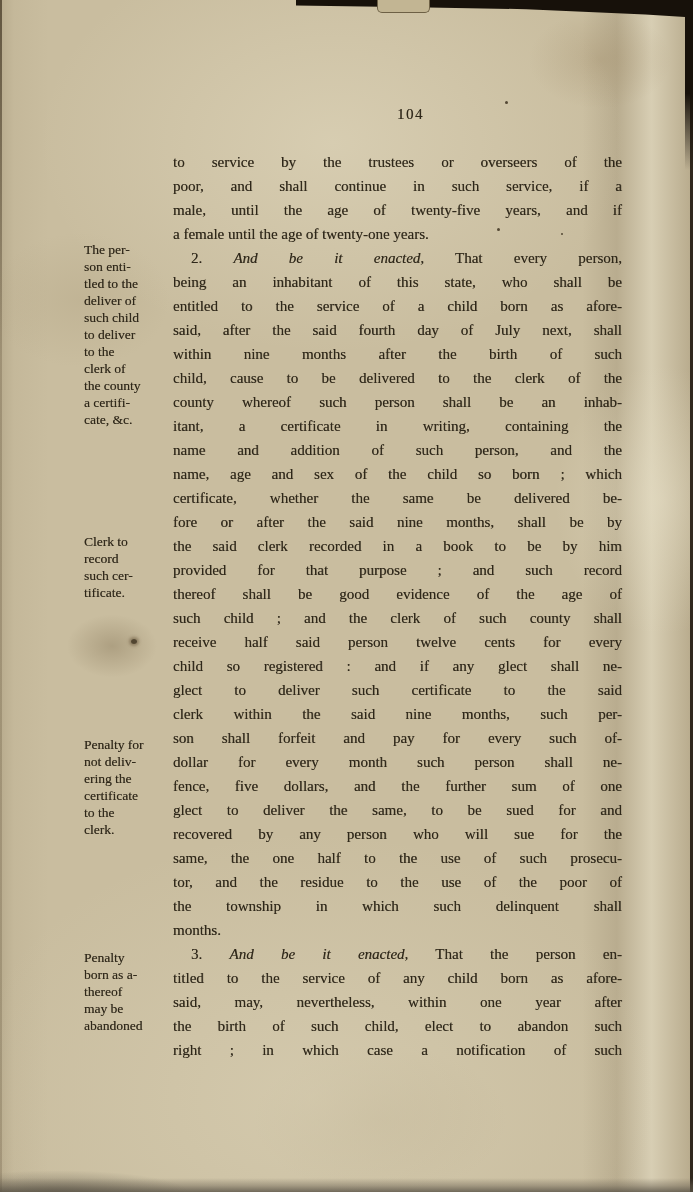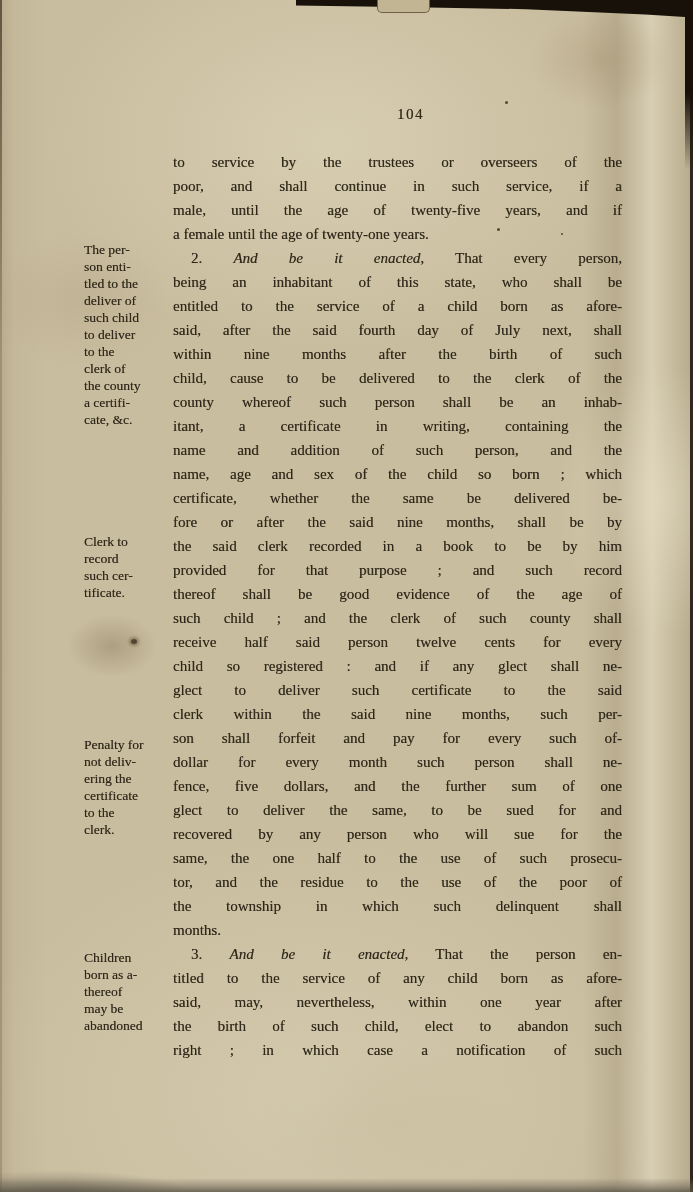--- a/index.html
+++ b/index.html
@@ -119,21 +119,21 @@
     </div>
   <div class="margin-note note-3">
       <div class="nline"><span>Penalty for</span></div>
       <div class="nline"><span>not deliv-</span></div>
       <div class="nline"><span>ering the</span></div>
       <div class="nline"><span>certificate</span></div>
       <div class="nline"><span>to the</span></div>
       <div class="nline"><span>clerk.</span></div>
     </div>
   <div class="margin-note note-4">
-      <div class="nline"><span>Children</span></div>
+      <div class="nline"><span>Penalty</span></div>
       <div class="nline"><span>born as a-</span></div>
       <div class="nline"><span>thereof</span></div>
       <div class="nline"><span>may be</span></div>
       <div class="nline"><span>abandoned</span></div>
     </div>
 
   <div class="body-col">
       <div class="bline"><span>to service by the trustees or overseers of the</span></div>
       <div class="bline"><span>poor, and shall continue in such service, if a</span></div>
       <div class="bline"><span>male, until the age of twenty-five years, and if</span></div>

